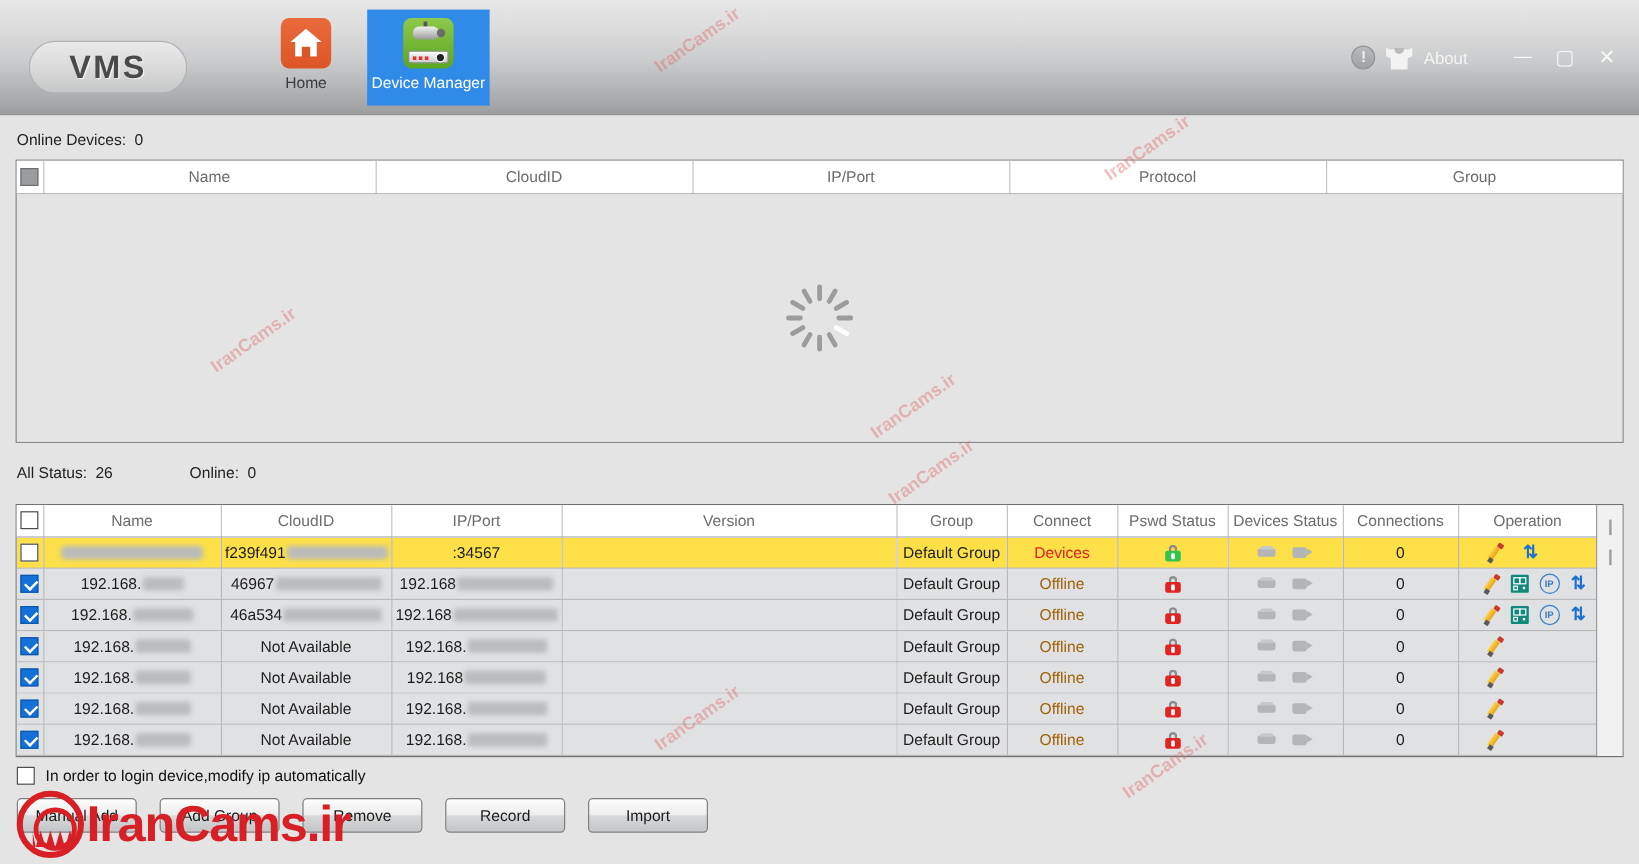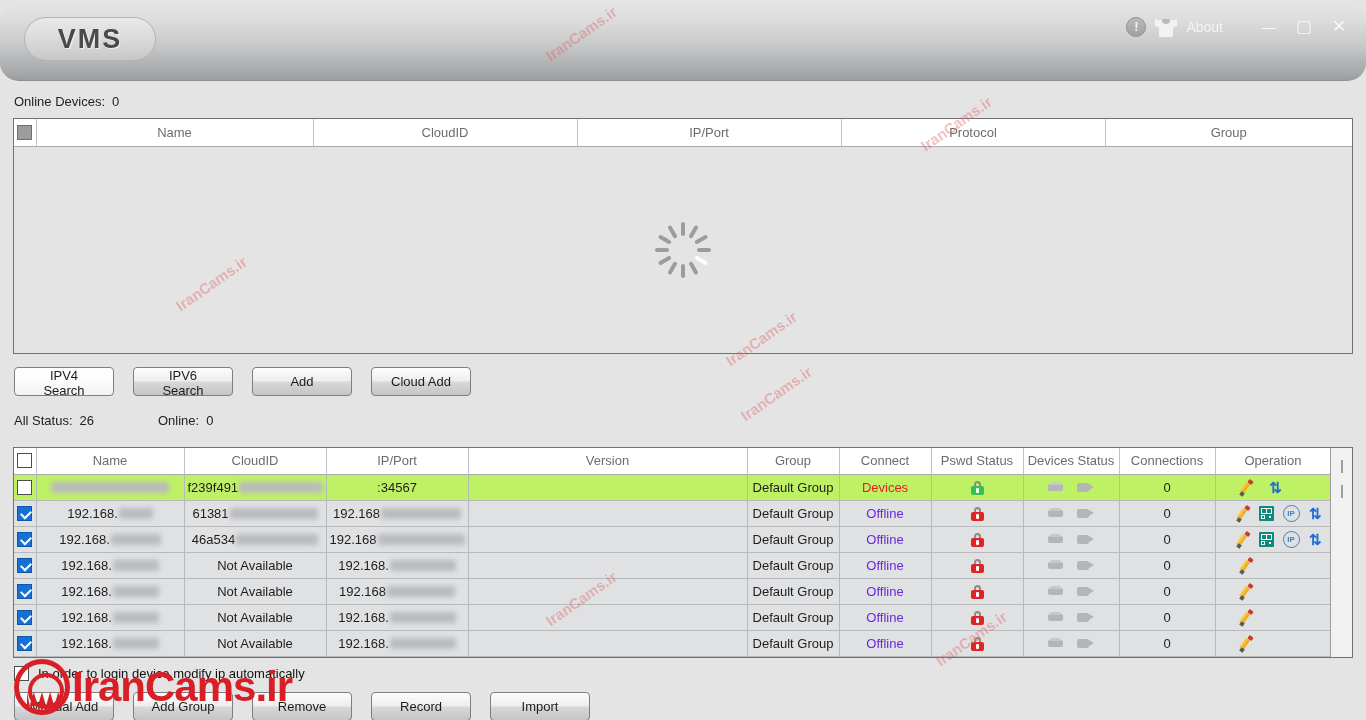--- a/index.html
+++ b/index.html
@@ -7,24 +7,24 @@
     width: 1366px; height: 720px;
     font-family: "Liberation Sans", sans-serif;
     background: #e4e4e4;
     overflow: hidden;
   }
   #app { position: relative; width: 1366px; height: 720px; }
 
   
   .titlebar {
     position: relative;
-    height: 81px; width: 100%;
+    height: 96px; width: 100%;
     background: linear-gradient(to bottom, #e6e6e6 0%, #dedede 22%, #c9cacb 55%, #a4a6a8 92%, #9a9c9e 100%);
     border-bottom: 1px solid #8d8f91;
-    display: flex; align-items: flex-start; border-radius: 19px;
+    display: flex; align-items: center;
   }
   .logo-pill {
     margin: 17px 0 0 24px;
     width: 132px; height: 44px;
     border: 1px solid #b1b3b5;
     border-radius: 22px;
     background: linear-gradient(to bottom, #e9e9e9 0%, #dcdcdc 45%, #c6c7c8 100%);
     display: flex; align-items: center; justify-content: center;
   }
   .logo-pill span {
@@ -137,37 +137,37 @@
     border-right: 1px solid #b7b9bb;
     border-bottom: 1px solid #b7b9bb;
     height: 25px;
     font-size: 13px;
     color: #1d1d1d;
     text-align: center;
     background: #e0e1e3;
     padding: 0 3px;
     overflow: hidden; white-space: nowrap;
   }
-  .grid tr.first-row td { background: #bef264; }
+  .grid tr.first-row td { background: #fde047; }
   .grid td:last-child { border-right: none; }
   .grid td.ck { background:#e0e1e3; }
 
   .ckbox { width:15px; height:15px; margin:0 auto; border:1px solid #4a4c4e; background:#fff; }
   .ckbox.on { background:#1471d8; border-color:#0d56a8; position:relative; }
   .ckbox.on::after{
     content:""; position:absolute; left:3px; top:3px; width:8px; height:5px;
     border-left:2px solid #fff; border-bottom:2px solid #fff; transform:rotate(-45deg);
   }
 
   .blur { display:inline-block; background:#b9bbbd; color:transparent;
           filter: blur(2.4px); border-radius:2px; vertical-align:middle; height:11px; }
   .cellflex{display:flex;align-items:center;justify-content:center;gap:1px;}
 
   .st-timeout { color:#e02020; }
-  .st-offline { color:#6d28d9; }
+  .st-offline { color:#a16207; }
 
   
   .lock { width:13px;height:14px;position:relative;margin:0 auto; }
   .lock .shk{position:absolute;left:3px;top:0;width:7px;height:6px;border:2px solid #8a8c8e;border-bottom:none;border-radius:4px 4px 0 0;}
   .lock .bd{position:absolute;left:0;bottom:0;width:13px;height:9px;border-radius:2px;}
   .lock .bd::after{content:"";position:absolute;left:5px;top:2px;width:3px;height:5px;background:#fff;border-radius:1px;}
   .lock.green .bd{background:#34c24a;}
   .lock.red .bd{background:#e02323;}
 
   
@@ -213,20 +213,43 @@
 </head>
 <body>
 
 <div id="app">
 
   <div class="titlebar">
     <div class="logo-pill">
       <span>VMS</span>
     </div>
 
+    <div class="navtabs">
+      <div class="navtab">
+        <div class="tabicon ic-home">
+            <i></i>
+          </div>
+        <div class="tablabel">Home</div>
+      </div>
+      <div class="navtab active">
+        <div class="tabicon ic-dev">
+          <div class="stand"></div>
+            <div class="cam"></div>
+          <div class="box">
+              <div class="leds">
+                <b></b>
+                <b></b>
+                <b></b>
+              </div>
+              <div class="knob"></div>
+            </div>
+        </div>
+        <div class="tablabel">Device Manager</div>
+      </div>
+    </div>
 
     <div class="tr-zone">
       <div class="info-circle">!</div>
       <div class="shirt-icon">
         <div class="sl"></div>
           <div class="sr"></div>
           <div class="body"></div>
           <div class="collar"></div>
       </div>
       <div class="about-txt">About</div>
@@ -277,26 +300,20 @@
             <b style="transform: rotate(180deg);"></b>
             <b style="transform: rotate(210deg);"></b>
             <b style="transform: rotate(240deg);"></b>
             <b style="transform: rotate(270deg);"></b>
             <b style="transform: rotate(300deg);"></b>
             <b style="transform: rotate(330deg);"></b>
           </div>
       </div>
     </div>
 
-    <div class="btn-row">
-      <button class="btn sel w100">IPV4 Search</button>
-      <button class="btn w100">IPV6 Search</button>
-      <button class="btn w100">Add</button>
-      <button class="btn w100">Cloud Add</button>
-    </div>
 
     <div class="stat-line" style="padding-top:17px">
       <span class="k">All Status:</span>
       <span>26</span>
       <span class="sp"></span>
       <span class="k">Online:</span>
       <span>0</span>
     </div>
 
     <div class="devwrap">
@@ -388,21 +405,21 @@
                 <div class="ckbox on"></div>
               </td>
               <td>
                 <span class="cellflex">
                   <span>192.168.</span>
                   <span class="blur" style="width:34px">&nbsp;</span>
                 </span>
               </td>
               <td>
                 <span class="cellflex">
-                  <span>61381</span>
+                  <span>46967</span>
                   <span class="blur" style="width:88px">&nbsp;</span>
                 </span>
               </td>
               <td>
                 <span class="cellflex">
                   <span>192.168</span>
                   <span class="blur" style="width:80px">&nbsp;</span>
                 </span>
               </td>
               <td></td>

